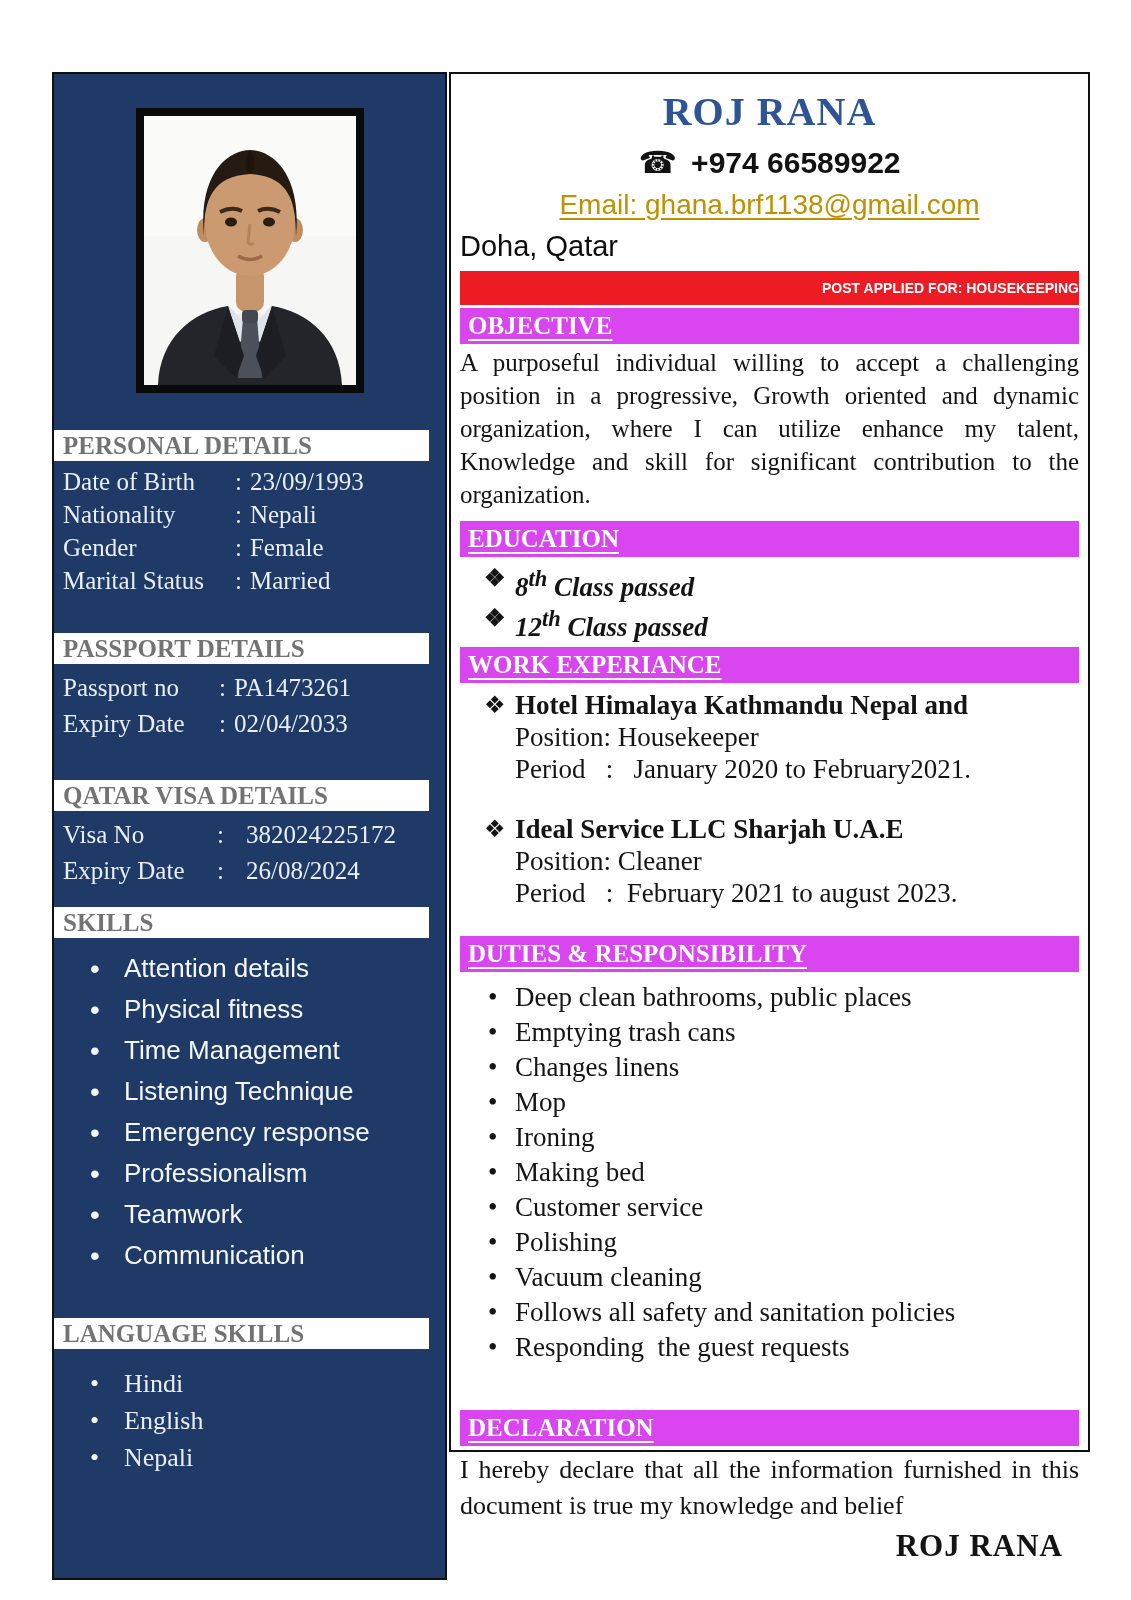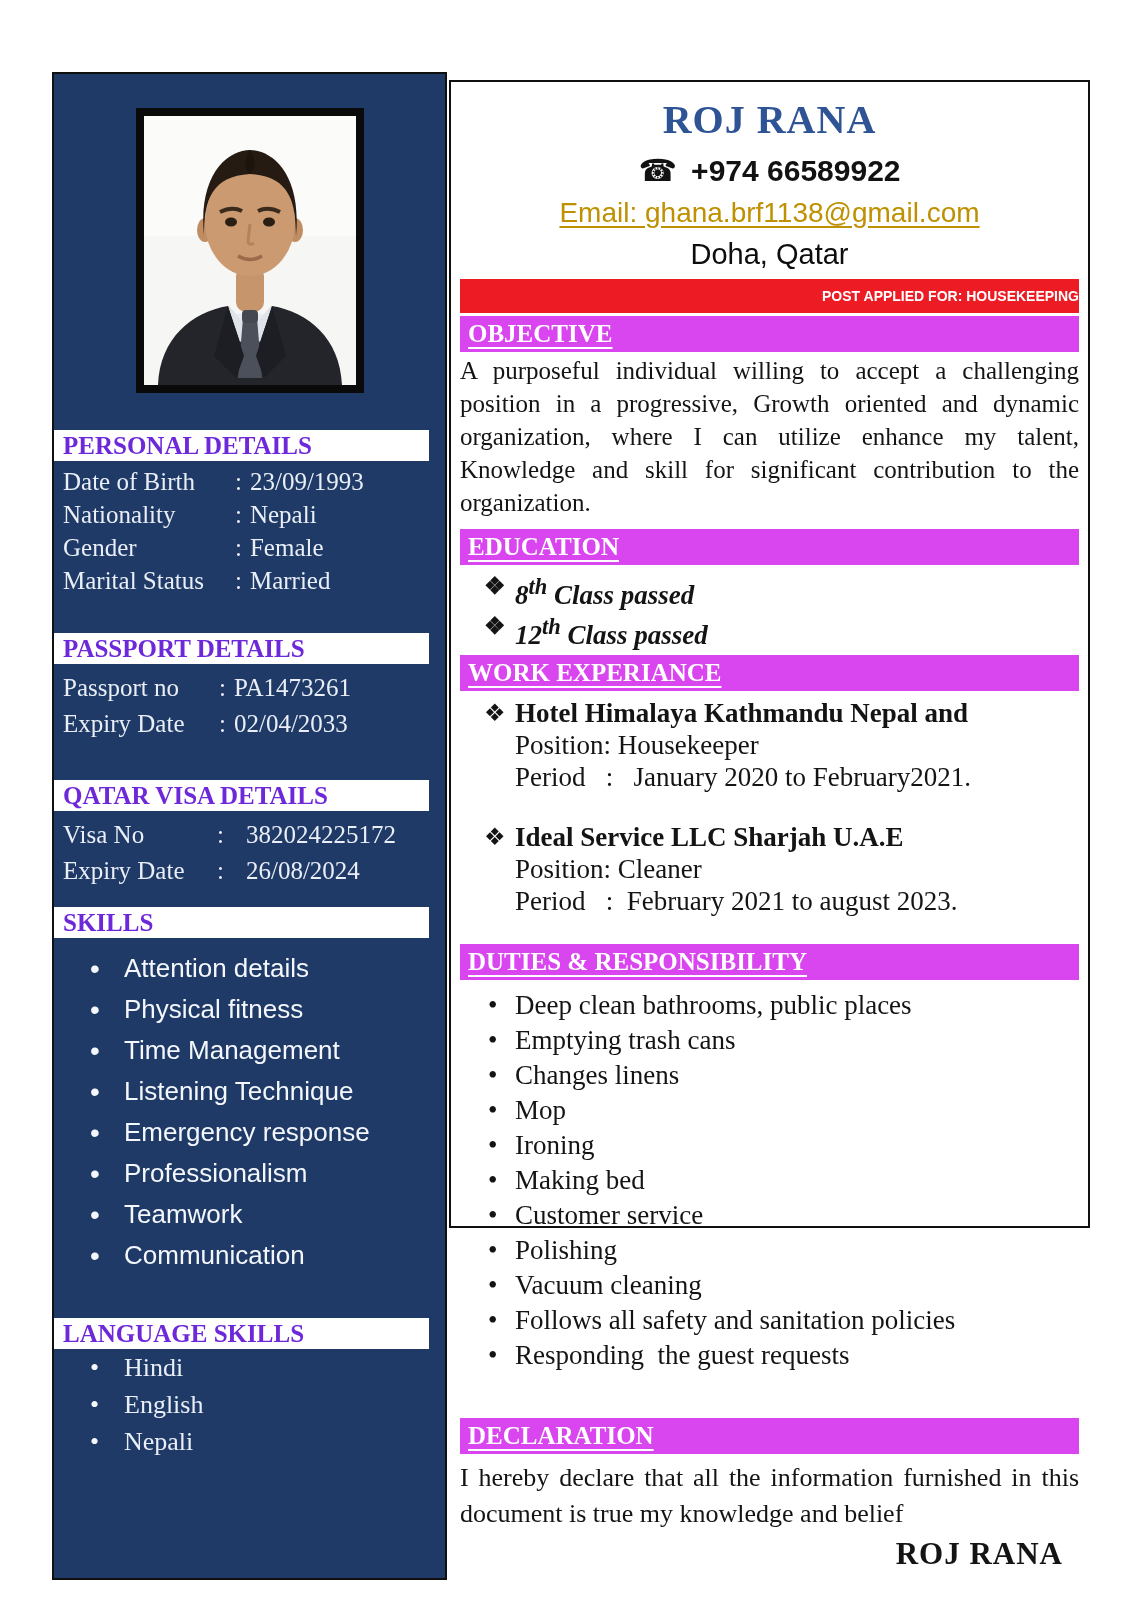--- a/index.html
+++ b/index.html
@@ -12,21 +12,21 @@
   .sidebar{
     position:absolute;left:52px;top:72px;width:395px;height:1508px;
     background:#1f3a66;border:2px solid #101010;box-sizing:border-box;
   }
   .photo-frame{
     width:212px;height:269px;margin:34px auto 0;border:8px solid #0a0a0a;
     background:#f7f7f5;overflow:hidden;
   }
   .photo-frame svg{display:block;}
   .sbar{
-    background:#ffffff;color:#6d28d9;font-weight:bold;font-size:25px;
+    background:#ffffff;color:#737373;font-weight:bold;font-size:25px;
     line-height:31px;height:31px;padding-left:9px;margin-right:16px;
     white-space:nowrap;overflow:hidden;
   }
   .t-personal{margin-top:37px;}
   .t-passport{margin-top:36px;}
   .t-visa{margin-top:38px;}
   .t-skills{margin-top:18px;}
   .t-language{margin-top:42px;}
   .srows{margin-top:4px;}
   .srows.m6{margin-top:6px;}
@@ -36,40 +36,40 @@
   .p-rows .sl{width:168px;}
   .pp-rows .srow{line-height:36px;}
   .pp-rows .sl{width:152px;}
   .v-rows .srow{line-height:36px;}
   .v-rows .sl{width:150px;}
   .v-rows .sc{margin-right:22px;}
   ul.sklist{list-style:none;margin:10px 0 0;padding:0 0 0 70px;color:#f4f7fc;
     font-family:"Liberation Sans",sans-serif;font-size:26px;}
   ul.sklist li{line-height:41px;position:relative;}
   ul.sklist li::before{content:"\2022";position:absolute;left:-34px;font-size:28px;}
-  ul.lglist{list-style:none;margin:0 0 0;padding:0 0 0 70px;color:#e9eef7;
+  ul.lglist{list-style:none;margin:16px 0 0;padding:0 0 0 70px;color:#e9eef7;
     font-family:"Liberation Serif",serif;font-size:26px;}
   ul.lglist li{line-height:37px;position:relative;}
   ul.lglist li::before{content:"\2022";position:absolute;left:-34px;font-size:26px;color:#f4f7fc;}
 
   
   .main{
-    position:absolute;left:449px;top:80px;width:641px;height:1148px;
+    position:absolute;left:449px;top:72px;width:641px;height:1380px;
     background:#ffffff;border:2px solid #101010;box-sizing:border-box;
     padding:0 9px;color:#141414;
   }
   .name{margin-top:14px;text-align:center;color:#2f5496;font-weight:bold;
     font-size:40px;line-height:48px;letter-spacing:1px;}
   .phone{margin-top:6px;text-align:center;font-family:"Liberation Sans",sans-serif;
     font-weight:bold;font-size:30px;line-height:40px;color:#121212;}
   .phone .ph-ic{font-family:"DejaVu Sans",sans-serif;font-size:31px;margin-right:14px;}
   .email{margin-top:4px;text-align:center;font-family:"Liberation Sans",sans-serif;
     font-size:28px;line-height:36px;color:#bf9000;text-decoration:underline;
     text-underline-offset:4px;cursor:pointer;}
-  .doha{margin-top:4px;text-align:center;font-family:"Liberation Sans",sans-serif;
+  .doha{margin-top:4px;font-family:"Liberation Sans",sans-serif;
     font-size:29px;line-height:38px;color:#0d0d0d;}
   .banner{margin-top:6px;background:#ed1c24;color:#ffffff;text-align:right;
     font-family:"Liberation Sans",sans-serif;font-weight:bold;font-size:14px;
     height:34px;line-height:34px;}
   .sec{background:#d946ef;color:#ffffff;font-weight:bold;font-size:25px;
     height:36px;line-height:36px;padding-left:8px;}
   .sec span{text-decoration:underline;text-underline-offset:5px;text-decoration-thickness:2px;}
   .m-obj{margin-top:3px;}
   .m-edu{margin-top:10px;}
   .m-work{margin-top:4px;}

